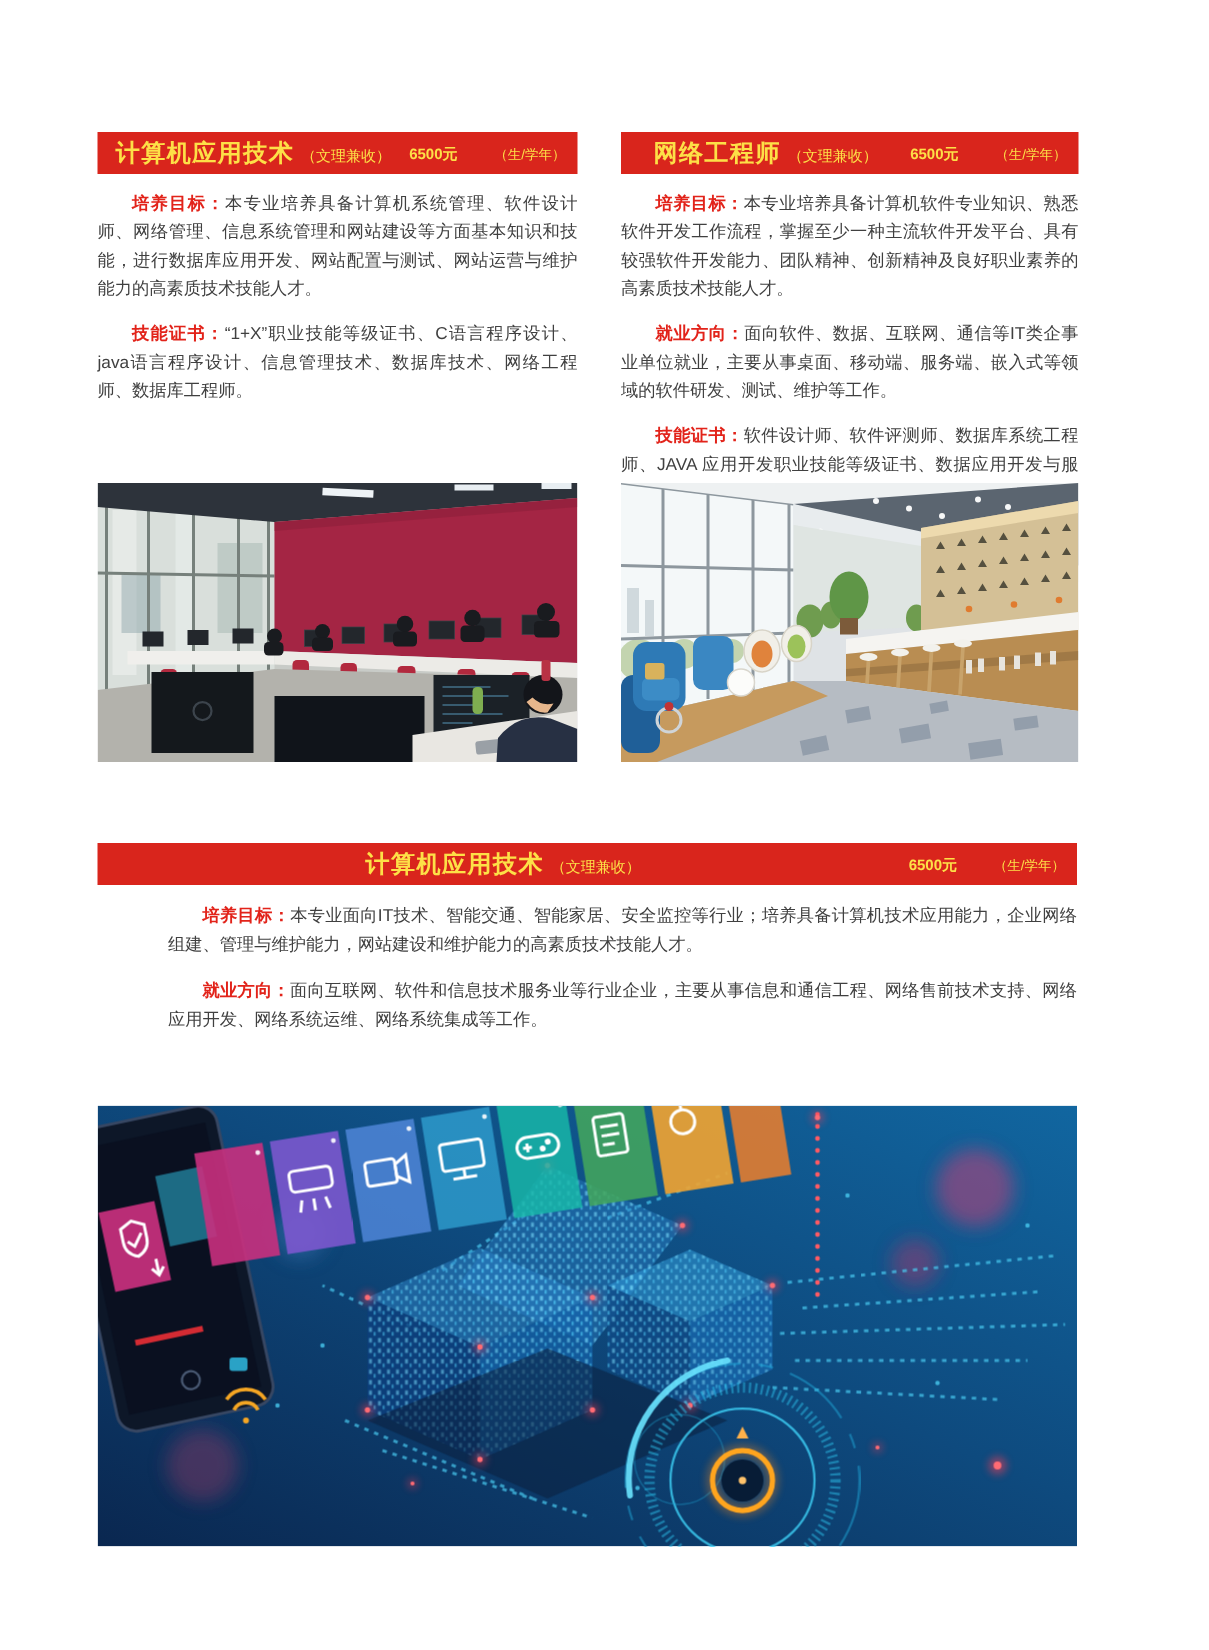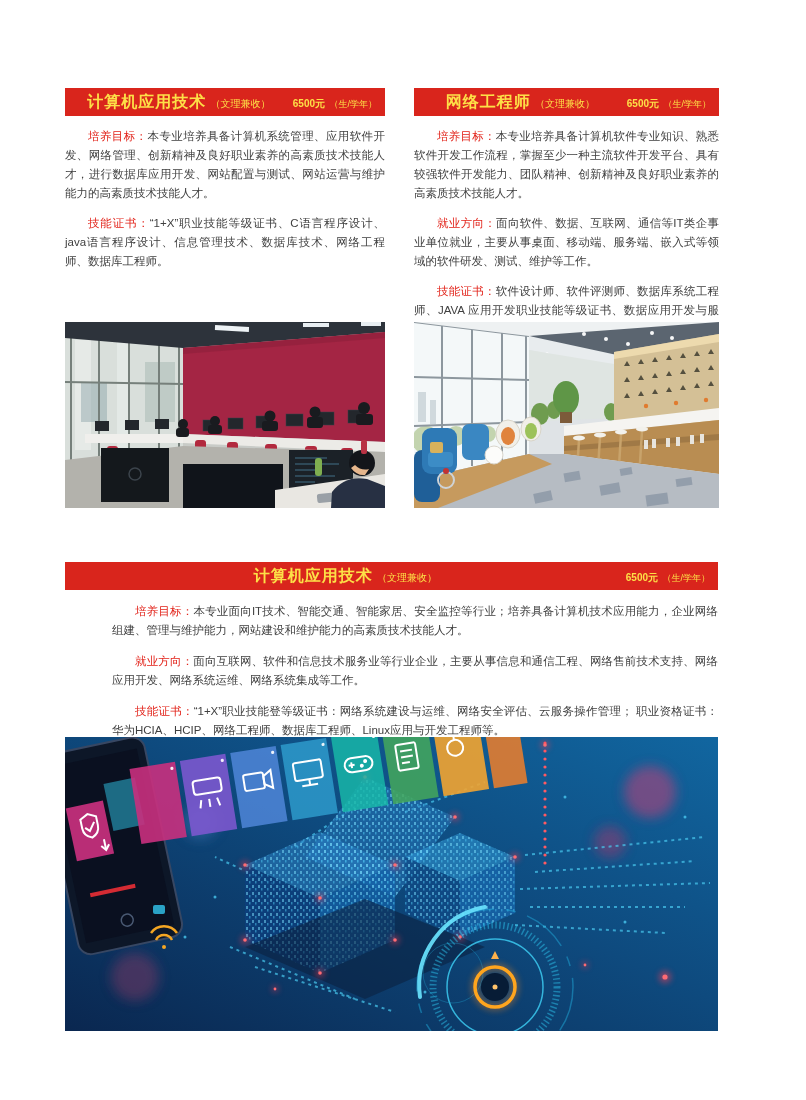--- a/index.html
+++ b/index.html
@@ -13,26 +13,26 @@
   .col-right{left:414px;width:305px;}
   .band{
     height:28px;background:#d9251c;color:#fde047;
     display:flex;align-items:center;
   }
   .band-center{flex:1;text-align:center;white-space:nowrap;}
   .band-title{font-size:16px;font-weight:bold;letter-spacing:1px;}
   .band-sub{font-size:10px;letter-spacing:0;}
   .band-right{padding-right:8px;white-space:nowrap;}
   .band-price{font-size:10px;font-weight:bold;}
-  .band-unit{font-size:9px;}
+  .band-unit{font-size:9px;margin-left:20px;}
   .para{
     margin:11px 0 0 0;font-size:11.5px;line-height:19px;color:#404040;
     text-align:justify;text-indent:2em;
   }
-  .plabel{color:#e2231a;font-weight:normal;}
+  .plabel{color:#e2231a;font-weight:bold;}
   .photo{position:absolute;display:block;overflow:hidden;}
   #photo-lab{left:65px;top:322px;width:320px;height:186px;}
   #photo-lounge{left:414px;top:322px;width:305px;height:186px;}
   .bottom-section{position:absolute;left:65px;top:562px;width:653px;}
   .bottom-section .para{margin-top:12px;margin-left:47px;}
   #photo-network{left:65px;top:737px;width:653px;height:294px;}
   svg{display:block;}
 </style>
 </head>
 <body>
@@ -41,21 +41,21 @@
   <header class="band">
     <span class="band-center">
       <span class="band-title">计算机应用技术</span>
       <span class="band-sub">（文理兼收）</span>
     </span>
     <span class="band-right">
       <span class="band-price">6500元</span>
       <span class="band-unit">（生/学年）</span>
     </span>
   </header>
-  <p class="para"><span class="plabel">培养目标：</span><span>本专业培养具备计算机系统管理、应用软件开发、网络管理、创新精神及良好职业素养的高素质技术技能人才，进行数据库应用开发、网站配置与测试、网站运营与维护能力的高素质技术技能人才。</span></p>
+  <p class="para"><span class="plabel">培养目标：</span><span>本专业培养具备计算机系统管理、软件设计师、网络管理、信息系统管理和网站建设等方面基本知识和技能，进行数据库应用开发、网站配置与测试、网站运营与维护能力的高素质技术技能人才。</span></p>
   <p class="para"><span class="plabel">技能证书：</span><span>“1+X”职业技能等级证书、C语言程序设计、java语言程序设计、信息管理技术、数据库技术、网络工程师、数据库工程师。</span></p>
 </section>
 
 <section class="col col-right">
   <header class="band">
     <span class="band-center">
       <span class="band-title">网络工程师</span>
       <span class="band-sub">（文理兼收）</span>
     </span>
     <span class="band-right">
@@ -296,21 +296,20 @@
       <span class="band-title">计算机应用技术</span>
       <span class="band-sub">（文理兼收）</span>
     </span>
     <span class="band-right">
       <span class="band-price">6500元</span>
       <span class="band-unit">（生/学年）</span>
     </span>
   </header>
   <p class="para"><span class="plabel">培养目标：</span><span>本专业面向IT技术、智能交通、智能家居、安全监控等行业；培养具备计算机技术应用能力，企业网络组建、管理与维护能力，网站建设和维护能力的高素质技术技能人才。</span></p>
   <p class="para"><span class="plabel">就业方向：</span><span>面向互联网、软件和信息技术服务业等行业企业，主要从事信息和通信工程、网络售前技术支持、网络应用开发、网络系统运维、网络系统集成等工作。</span></p>
-  <p class="para"><span class="plabel">技能证书：</span><span>“1+X”职业技能登等级证书：网络系统建设与运维、网络安全评估、云服务操作管理； 职业资格证书：华为HCIA、HCIP、网络工程师、数据库工程师、Linux应用与开发工程师等。</span></p>
 </section>
 
 <div class="photo" id="photo-network">
   <svg width="653" height="294" viewBox="0 0 653 294">
     <defs>
       <linearGradient id="ng" x1="0" y1="1" x2="1" y2="0">
         <stop offset="0" stop-color="#0a2750"></stop>
         <stop offset="0.55" stop-color="#0e4a7e"></stop>
         <stop offset="1" stop-color="#1166a0"></stop>
       </linearGradient>

